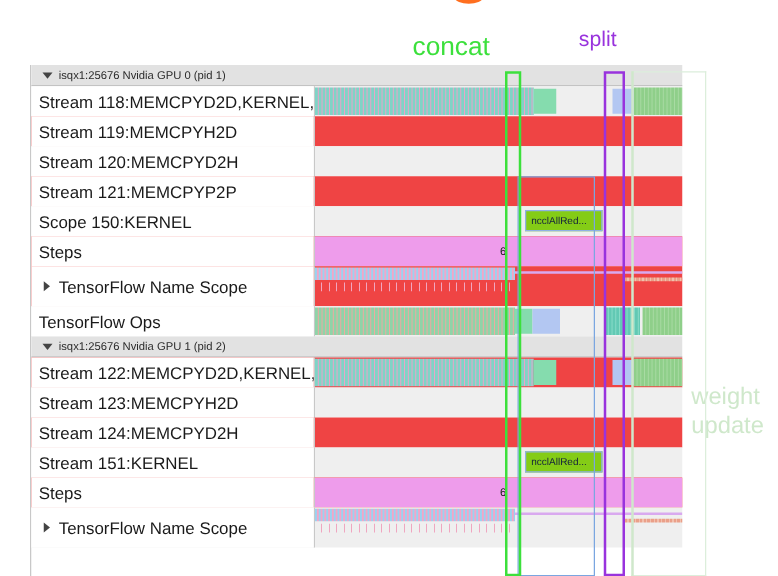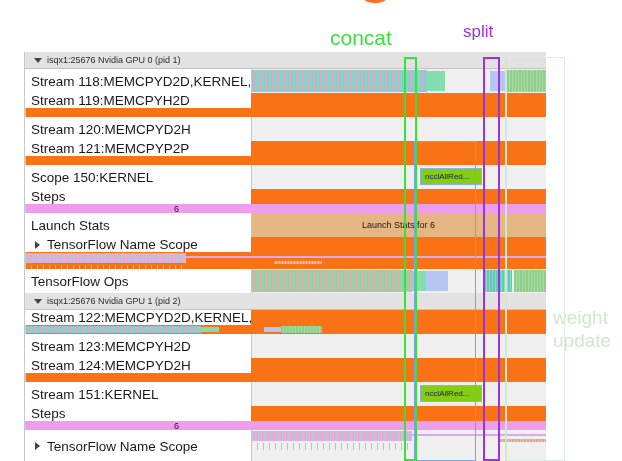--- a/index.html
+++ b/index.html
@@ -49,21 +49,21 @@
     display: flex; align-items: center; padding-left: 9px;
     font-size: 9px; color: #2b2b2b;
   }
   .group-header .tri {
     width: 0; height: 0; margin-right: 5px;
     border-left: 4px solid transparent; border-right: 4px solid transparent;
     border-top: 5px solid #444;
   }
   .row { display: flex; height: 24px; align-items: stretch; position: relative; }
   .row.alt { background: #efefef; }
-  .row.white { background: #f97316; flex-direction: column; }
+  .row.white { background: #ef4444; }
   .row.tall { height: 32px; }
   .lbl {
     width: 226px; flex: none; display: flex; align-items: center;
     padding-left: 6px; font-size: 13.5px; color: #1a1a1a;
     background: #fff; z-index: 4; position: relative;
     white-space: nowrap; overflow: hidden;
   }
   .row.alt .lbl { background: #fff; }
   .lbl.indent { padding-left: 22px; }
   .lbl .tri-r {
@@ -182,29 +182,20 @@
       </div>
       <div class="row white">
         <div class="lbl">
           <span>Steps</span>
         </div>
         <div class="track">
           <div class="blk bar-steps full" style="left:0;right:0;"></div>
           <div class="seg-label" style="left:148px;">6</div>
         </div>
       </div>
-      <div class="row alt">
-        <div class="lbl">
-          <span>Launch Stats</span>
-        </div>
-        <div class="track">
-          <div class="blk bar-launch full" style="left:0;right:0;"></div>
-          <div class="seg-label" style="left:110px;">Launch Stats for 6</div>
-        </div>
-      </div>
       <div class="row white tall">
         <div class="lbl indent">
           <span class="tri-r"></span>
           <span>TensorFlow Name Scope</span>
         </div>
         <div class="track">
           <div class="dense dense-c" style="left:0;width:160px;top:1px;height:10px;"></div>
           <div class="thin-line" style="left:160px;right:0;top:4px;"></div>
           <div class="thin-orange" style="left:248px;width:48px;top:9px;"></div>
           <div class="tick-row" style="top:13px;width:160px;"></div>

